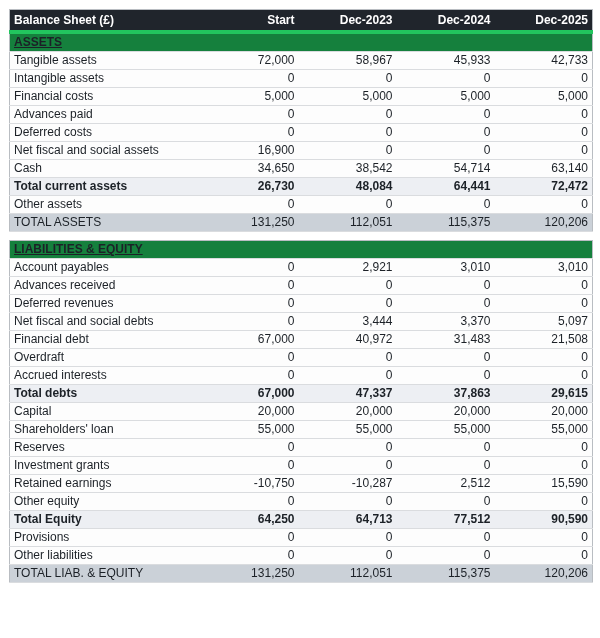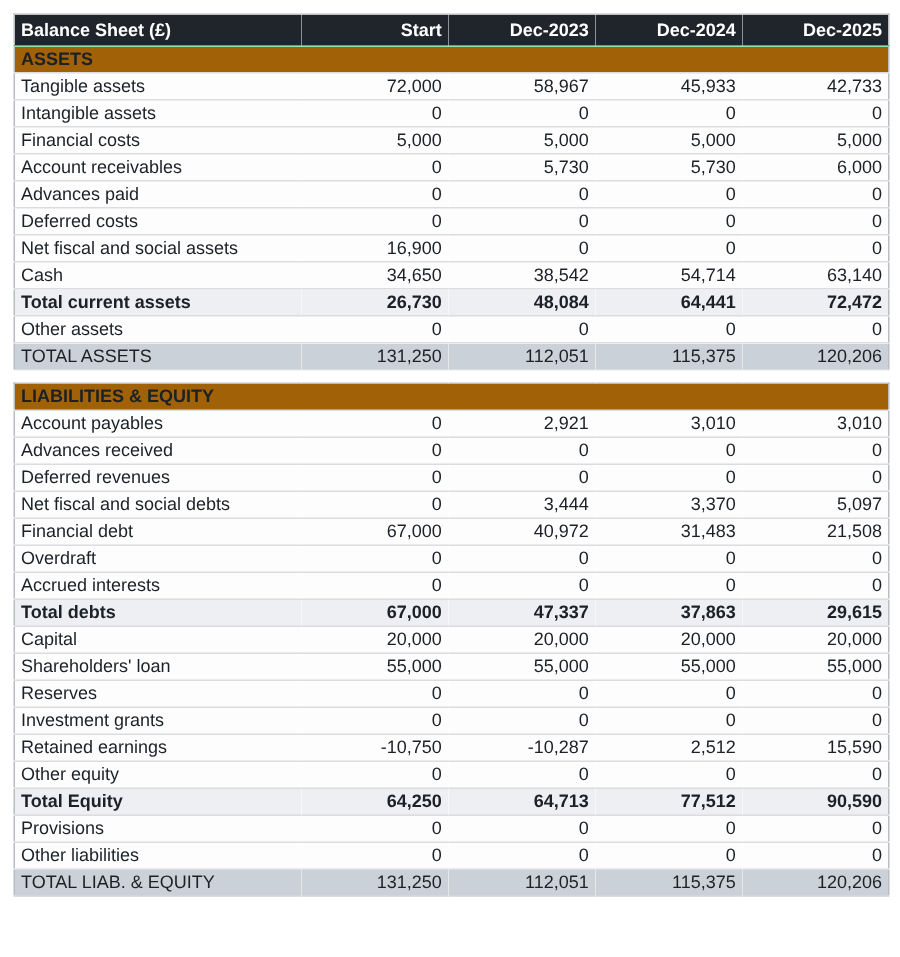--- a/index.html
+++ b/index.html
@@ -37,25 +37,26 @@
   .lbl { text-align: left;  padding-left: 4px; }
   .num { text-align: right; padding-right: 4px; }
   tr.header-row {
     background: #20252c;
     color: #ffffff;
   }
   tr.header-row th {
     height: 20px;
     line-height: 20px;
     font-weight: bold;
-    border-bottom: 1px solid #22c55e;
+    border-bottom: 4px solid #22c55e;
   }
   tr.section-row td {
-    background: #a16207;
+    background: #15803d;
     font-weight: bold;
+    text-decoration: underline;
   }
   tr.row-normal td    { background: #fdfdfd; }
   tr.row-subtotal td  { background: #edeff3; font-weight: bold; }
   tr.row-grandtotal td{ background: #cbd1d8; font-weight: normal; }
   .section-gap { height: 8px; background: #ffffff; }
 </style>
 </head>
 <body>
 
 <div class="sheet">
@@ -96,27 +97,20 @@
           <td class="num">0</td>
         </tr>
         <tr class="row-normal">
           <td class="lbl">Financial costs</td>
           <td class="num">5,000</td>
           <td class="num">5,000</td>
           <td class="num">5,000</td>
           <td class="num">5,000</td>
         </tr>
         <tr class="row-normal">
-          <td class="lbl">Account receivables</td>
-          <td class="num">0</td>
-          <td class="num">5,730</td>
-          <td class="num">5,730</td>
-          <td class="num">6,000</td>
-        </tr>
-        <tr class="row-normal">
           <td class="lbl">Advances paid</td>
           <td class="num">0</td>
           <td class="num">0</td>
           <td class="num">0</td>
           <td class="num">0</td>
         </tr>
         <tr class="row-normal">
           <td class="lbl">Deferred costs</td>
           <td class="num">0</td>
           <td class="num">0</td>

